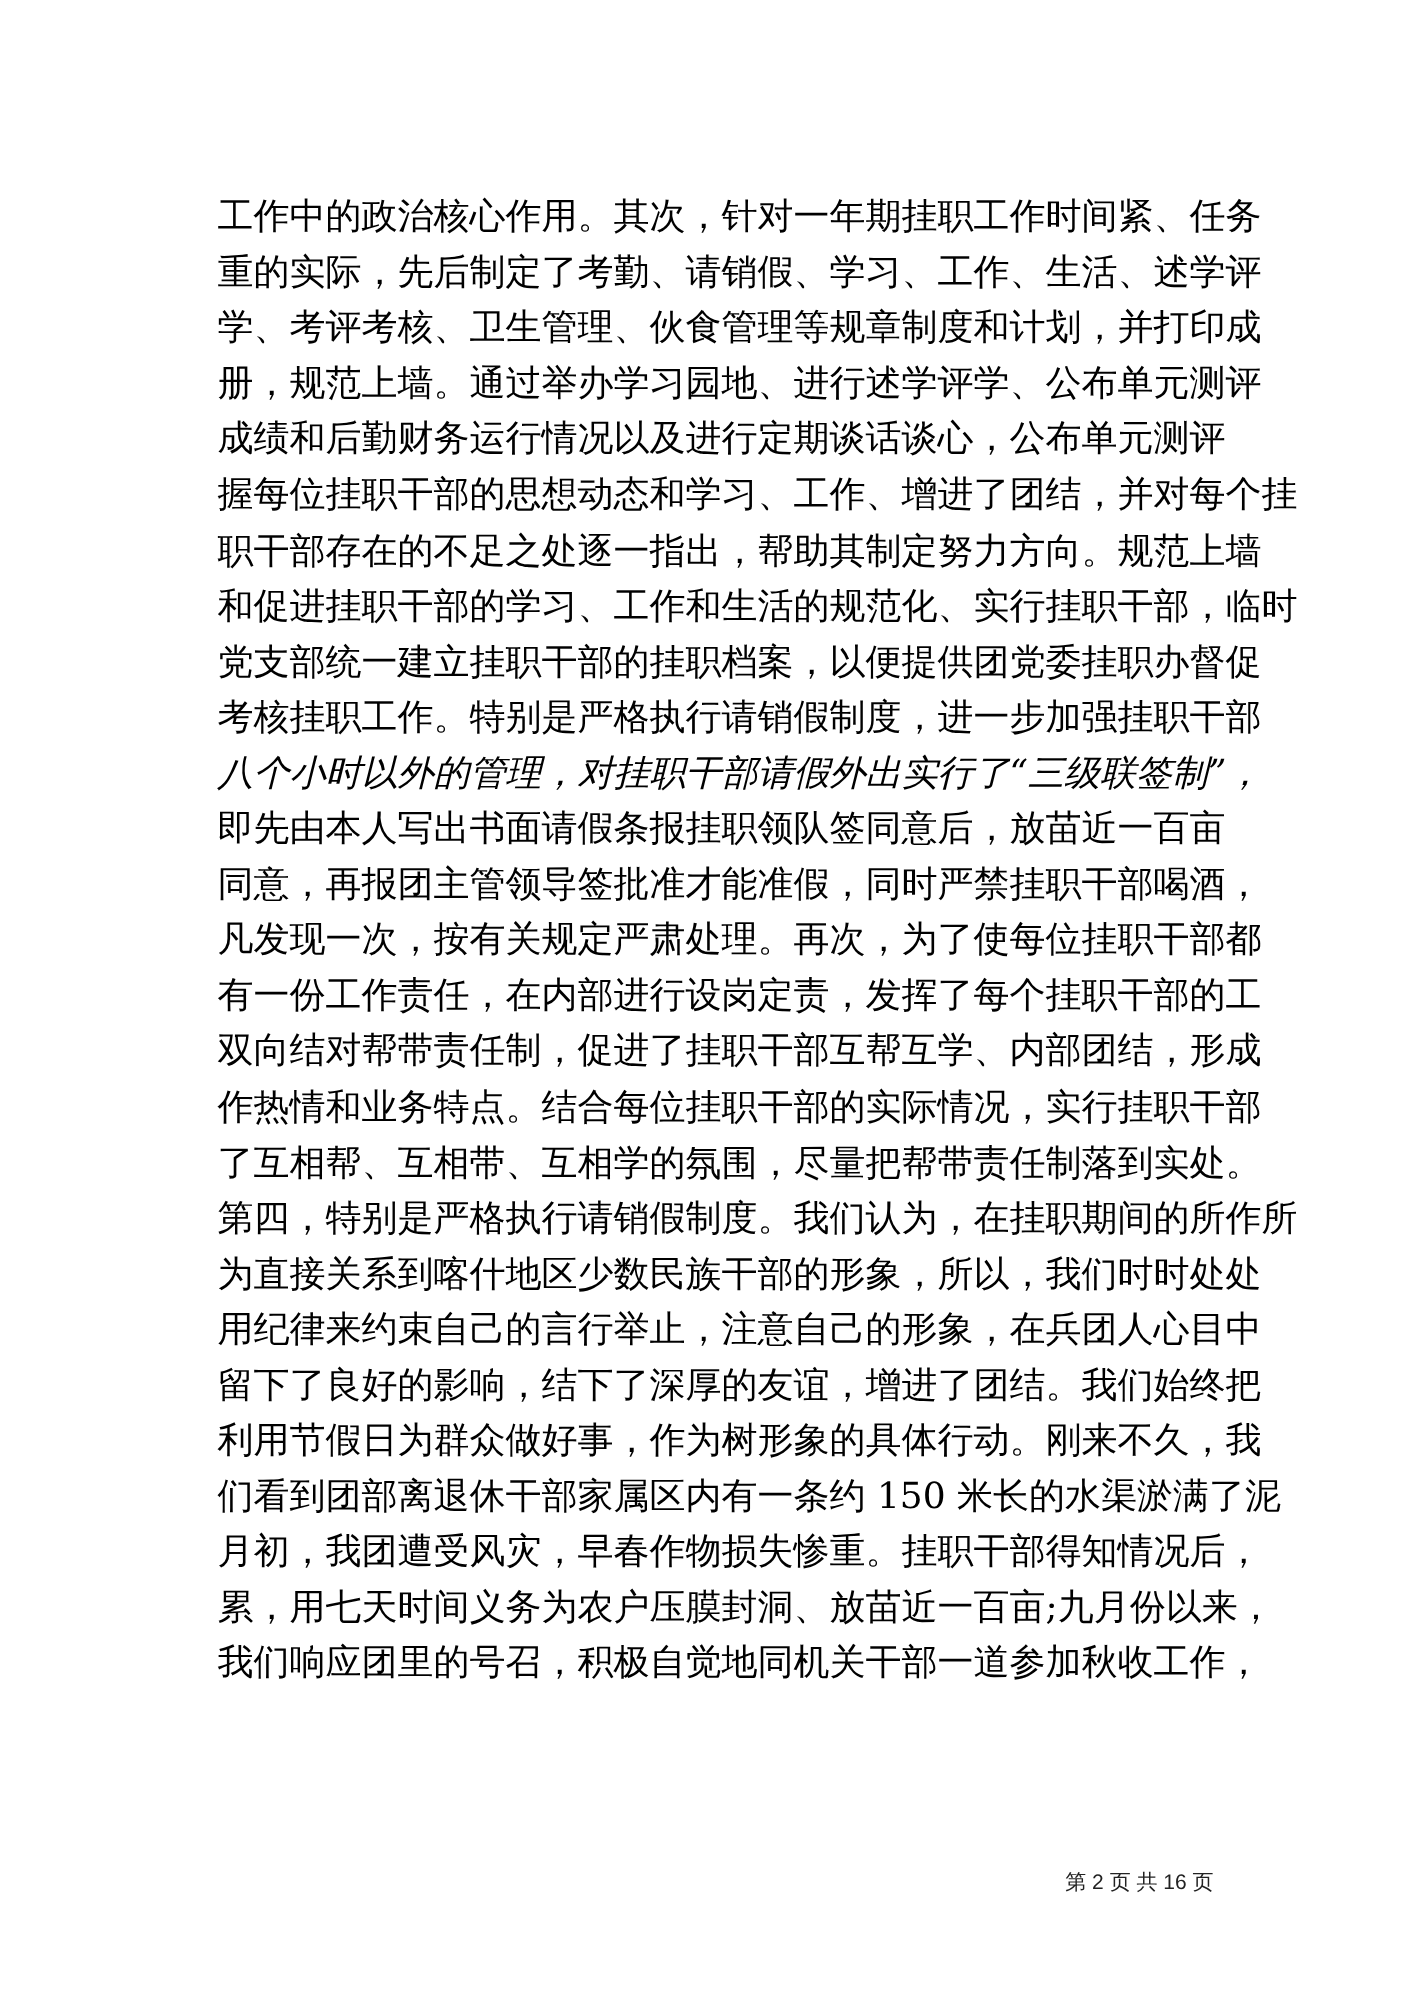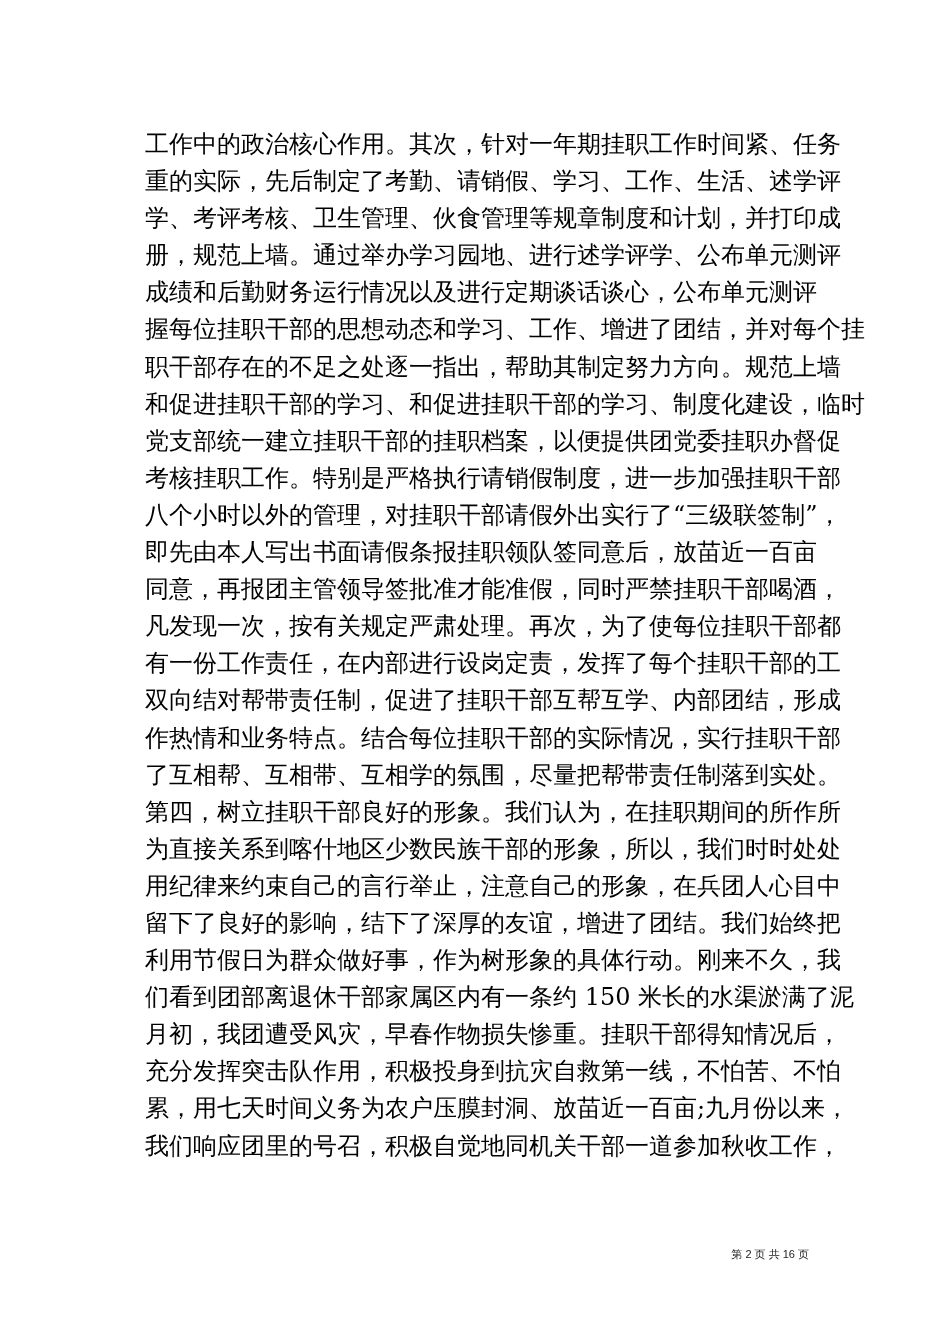--- a/index.html
+++ b/index.html
@@ -35,64 +35,64 @@
       line-height: 37.1px;
       font-size: 24px;
       white-space: nowrap;
       text-align: justify;
       text-align-last: justify;
       letter-spacing: 0;
       overflow: visible;
     }
     .line.overhang {
       width: 672px;
+      font-style: italic;
     }
     .footer {
       position: absolute;
       left: 705px;
       top: 1244px;
       width: 104px;
       height: 20px;
       font-family: "Liberation Sans", "DejaVu Sans", sans-serif;
-      font-size: 11px;
+      font-size: 14px;
       line-height: 20px;
       color: #222222;
       text-align: right;
       white-space: nowrap;
     }
   </style>
 </head>
 <body>
 
 <div class="page">
   <div class="body-text">
     <span class="line">工作中的政治核心作用。其次，针对一年期挂职工作时间紧、任务</span>
     <span class="line">重的实际，先后制定了考勤、请销假、学习、工作、生活、述学评</span>
     <span class="line">学、考评考核、卫生管理、伙食管理等规章制度和计划，并打印成</span>
     <span class="line">册，规范上墙。通过举办学习园地、进行述学评学、公布单元测评</span>
     <span class="line">成绩和后勤财务运行情况以及进行定期谈话谈心，公布单元测评</span>
     <span class="line">握每位挂职干部的思想动态和学习、工作、增进了团结，并对每个挂</span>
     <span class="line">职干部存在的不足之处逐一指出，帮助其制定努力方向。规范上墙</span>
-    <span class="line">和促进挂职干部的学习、和促进挂职干部的学习、制度化建设，临时</span>
+    <span class="line">和促进挂职干部的学习、工作和生活的规范化、实行挂职干部，临时</span>
     <span class="line">党支部统一建立挂职干部的挂职档案，以便提供团党委挂职办督促</span>
     <span class="line">考核挂职工作。特别是严格执行请销假制度，进一步加强挂职干部</span>
     <span class="line overhang">八个小时以外的管理，对挂职干部请假外出实行了“三级联签制”，</span>
     <span class="line">即先由本人写出书面请假条报挂职领队签同意后，放苗近一百亩</span>
     <span class="line">同意，再报团主管领导签批准才能准假，同时严禁挂职干部喝酒，</span>
     <span class="line">凡发现一次，按有关规定严肃处理。再次，为了使每位挂职干部都</span>
     <span class="line">有一份工作责任，在内部进行设岗定责，发挥了每个挂职干部的工</span>
     <span class="line">双向结对帮带责任制，促进了挂职干部互帮互学、内部团结，形成</span>
     <span class="line">作热情和业务特点。结合每位挂职干部的实际情况，实行挂职干部</span>
     <span class="line">了互相帮、互相带、互相学的氛围，尽量把帮带责任制落到实处。</span>
-    <span class="line">第四，树立挂职干部良好的形象。我们认为，在挂职期间的所作所</span>
+    <span class="line">第四，特别是严格执行请销假制度。我们认为，在挂职期间的所作所</span>
     <span class="line">为直接关系到喀什地区少数民族干部的形象，所以，我们时时处处</span>
     <span class="line">用纪律来约束自己的言行举止，注意自己的形象，在兵团人心目中</span>
     <span class="line">留下了良好的影响，结下了深厚的友谊，增进了团结。我们始终把</span>
     <span class="line">利用节假日为群众做好事，作为树形象的具体行动。刚来不久，我</span>
     <span class="line">们看到团部离退休干部家属区内有一条约 150 米长的水渠淤满了泥</span>
     <span class="line">月初，我团遭受风灾，早春作物损失惨重。挂职干部得知情况后，</span>
-    <span class="line">充分发挥突击队作用，积极投身到抗灾自救第一线，不怕苦、不怕</span>
     <span class="line">累，用七天时间义务为农户压膜封洞、放苗近一百亩;九月份以来，</span>
     <span class="line">我们响应团里的号召，积极自觉地同机关干部一道参加秋收工作，</span>
   </div>
 
   <div class="footer">第 2 页 共 16 页</div>
 </div>
 
 </body></html>

